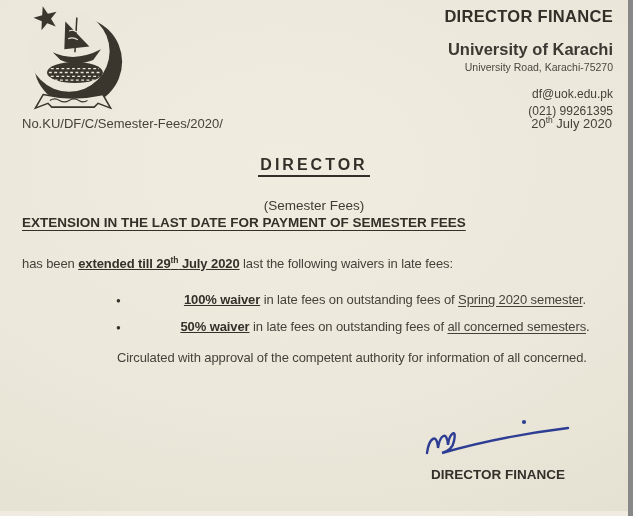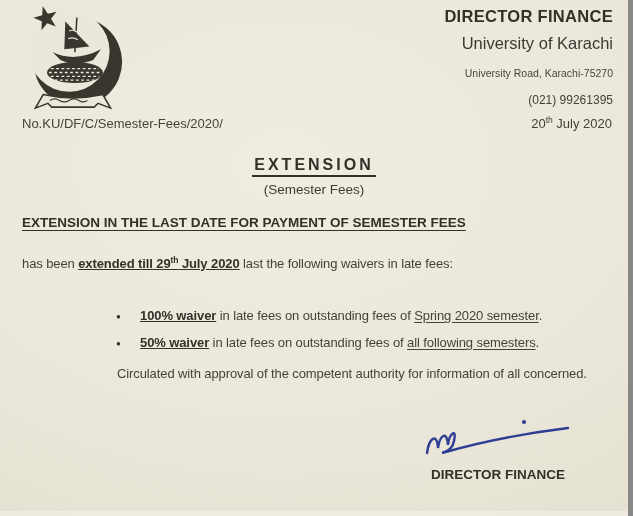--- a/index.html
+++ b/index.html
@@ -8,41 +8,41 @@
     background:
       radial-gradient(ellipse 130% 110% at 45% 32%, #f0ecdf 0%, #ebe7da 45%, #e4e0d1 78%, #d9d4c3 100%);
     font-family:"Liberation Sans", sans-serif;
     color:#47443d;
     padding-left:11px;
   }
   .page::after{content:"";position:absolute;left:0;right:0;bottom:0;height:5px;background:#f3f0e6;opacity:.7;}
   
   .letterhead{position:absolute;top:7px;right:15px;text-align:right;}
   .lh-title{font-size:16.5px;font-weight:bold;color:#33302a;letter-spacing:.3px;}
-  .lh-univ{font-size:16.5px;color:#3c3933;margin-top:8px;}
-  .lh-addr{font-size:10.5px;color:#4a473f;margin-top:14px;}
+  .lh-univ{font-size:16.5px;color:#3c3933;margin-top:14px;font-weight:bold;}
+  .lh-addr{font-size:10.5px;color:#4a473f;margin-top:2px;}
   .lh-contact{font-size:12px;color:#44413a;margin-top:13px;line-height:1.4;}
   
   .crest{position:absolute;left:20px;top:2px;width:106px;height:112px;}
   
   .ref-row{position:absolute;left:22px;right:16px;top:116px;display:flex;justify-content:space-between;font-size:13px;color:#45423b;align-items:flex-end;}
   sup{font-size:8.5px;vertical-align:super;line-height:0;}
   
   .title-block{position:absolute;left:0;right:0;top:156px;text-align:center;}
   .circular{display:inline-block;font-size:16px;font-weight:bold;letter-spacing:3px;color:#33302a;border-bottom:2px solid #33302a;padding:0 2px 1px 2px;}
-  .semfees{font-size:13.5px;color:#3e3b34;margin-top:5px;}
+  .semfees{font-size:13.5px;color:#3e3b34;margin-top:21px;}
   
   .subject-row{position:absolute;left:22px;top:215px;display:flex;font-size:13.5px;font-weight:bold;color:#33302a;}
   .subject-label{width:95px;flex:none;}
   .subject-text{text-decoration:underline;text-underline-offset:3px;}
   
   .content{position:absolute;left:22px;top:250px;width:608px;font-size:13px;line-height:28px;color:#45423b;letter-spacing:-0.1px;}
   .para-line1{text-indent:95px;white-space:nowrap;}
   .bold{font-weight:bold;color:#34312b;text-decoration:underline;}
-  .ul{list-style:none;margin:24px 0 0 0;padding:0 0 0 118px;}
+  .ul{list-style:none;margin:8px 0 0 0;padding:0 0 0 118px;text-align:center;}
   .ul li{position:relative;line-height:27px;}
   .ul li::before{content:"●";position:absolute;left:-24px;font-size:8px;top:1px;color:#34312b;}
   .und{text-decoration:underline;text-underline-offset:2px;}
   .closing{margin-top:4px;text-indent:95px;}
   
   .sig-block{position:absolute;left:400px;top:417px;width:196px;text-align:center;}
   .sig-svg{display:block;margin:0 auto 1px auto;}
   .sig-name{font-size:13.5px;font-weight:bold;color:#33302a;line-height:17px;}
   .sig-title{font-size:13.5px;font-weight:bold;color:#33302a;line-height:17px;}
 </style>
@@ -69,44 +69,45 @@
 
     <path d="M24,96 L16,110 L29,105 L33,109 L77,109 L81,105 L94,110 L86,96 Q55,103 24,96 Z" fill="#ebe7da" stroke="#3a362e" stroke-width="1.6"></path>
     <path d="M31,102 q5,-3 10,0 t10,0 t10,0 t9,0" stroke="#3a362e" stroke-width="1.2" fill="none"></path>
   </svg>
 
   <div class="letterhead">
     <div class="lh-title">DIRECTOR FINANCE</div>
     <div class="lh-univ">University of Karachi</div>
     <div class="lh-addr">University Road, Karachi-75270</div>
     <div class="lh-contact">
+      <div>df@uok.edu.pk</div>
       <div>(021) 99261395</div>
     </div>
   </div>
 
   <div class="ref-row">
     <span>No.KU/DF/C/Semester-Fees/2020/</span>
     <span><span>20</span><sup>th</sup><span> July 2020</span></span>
   </div>
 
   <div class="title-block">
-    <span class="circular">EXTENSION</span>
+    <span class="circular">DIRECTOR</span>
     <div class="semfees">(Semester Fees)</div>
   </div>
 
   <div class="subject-row">
     <span class="subject-text">EXTENSION IN THE LAST DATE FOR PAYMENT OF SEMESTER FEES</span>
   </div>
 
   <div class="content">
     <div class="para-line2"><span>has been </span><span class="bold"><span>extended till 29</span><sup>th</sup><span> July 2020</span></span><span> last the following waivers in late fees:</span></div>
 
     <ul class="ul">
       <li><span class="bold">100% waiver</span><span> in late fees on outstanding fees of </span><span class="und">Spring 2020 semester</span><span>.</span></li>
-      <li><span class="bold">50% waiver</span><span> in late fees on outstanding fees of </span><span class="und">all following semesters</span><span>.</span></li>
+      <li><span class="bold">50% waiver</span><span> in late fees on outstanding fees of </span><span class="und">all concerned semesters</span><span>.</span></li>
     </ul>
 
     <div class="closing">Circulated with approval of the competent authority for information of all concerned.</div>
   </div>
 
   <div class="sig-block">
     <svg class="sig-svg" width="160" height="48" viewBox="0 0 160 48" xmlns="http://www.w3.org/2000/svg">
       <path d="M9,36 C11,21 19,15 20,31 C22,18 29,13 30,28 C31,17 39,10 36,24 C35,30 31,34 24,36 C38,32 85,19 150,11" fill="none" stroke="#2e3d94" stroke-width="2.4" stroke-linecap="round"></path>
       <circle cx="106" cy="5" r="2.1" fill="#2e3d94"></circle>
     </svg>

